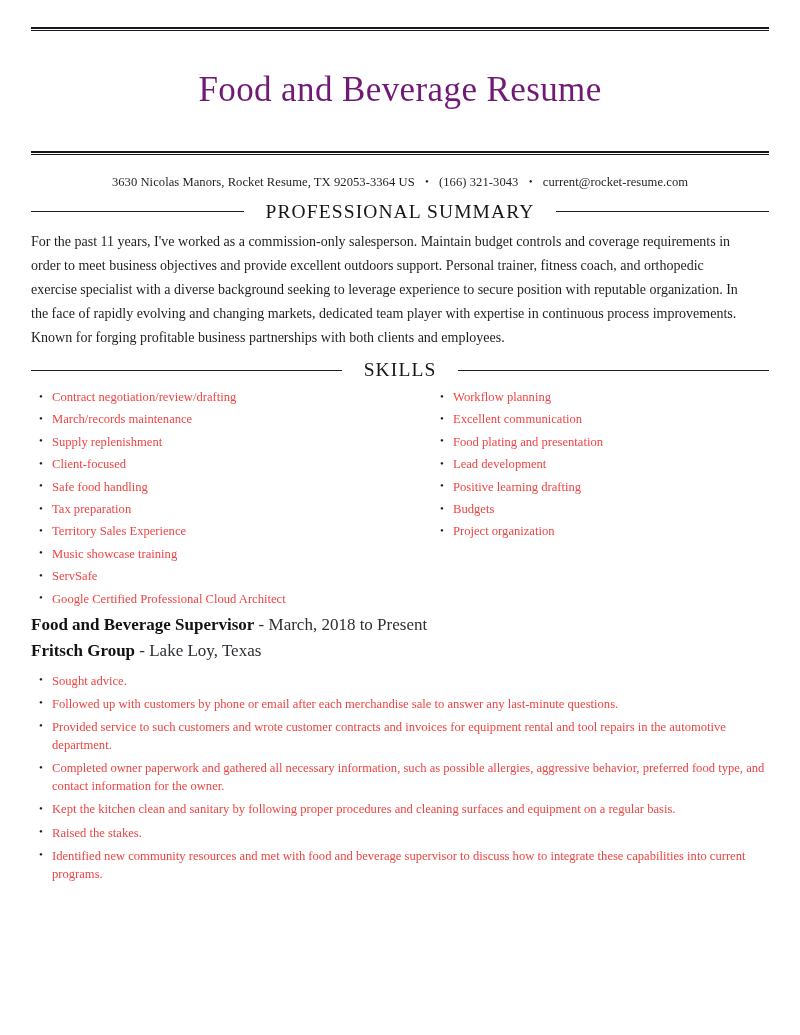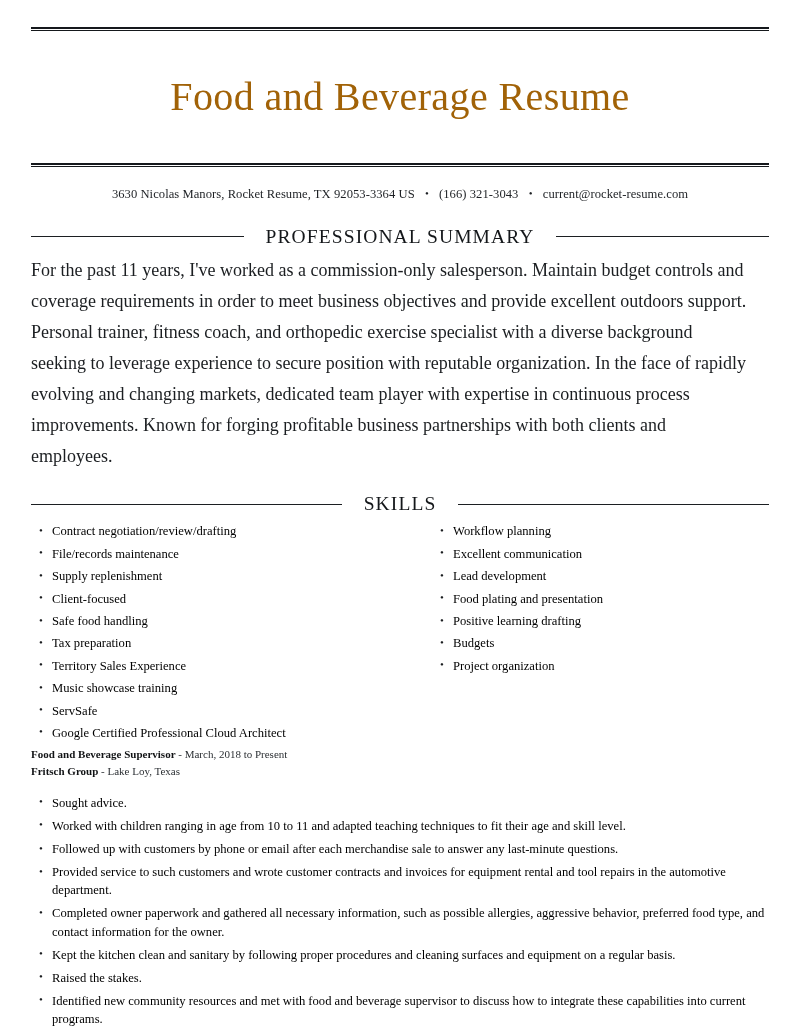--- a/index.html
+++ b/index.html
@@ -29,24 +29,24 @@
     border-top: 2.2px solid #15181c;
     border-bottom: 1.1px solid #15181c;
     height: 4px;
     margin: 0;
   }
   .header-rule.top { margin-top: 27px; }
   .header-rule.bottom { margin-top: 0px; }
 
   .resume-title {
     text-align: center;
-    font-size: 40px;
+    font-size: 35px;
     font-weight: 400;
     letter-spacing: 0.4px;
-    color: #a16207;
+    color: #701a75;
     padding: 17px 0 18px 0;
     line-height: 1.08;
     font-family: "Liberation Serif", "DejaVu Serif", serif;
   }
 
   .contact-line {
     text-align: center;
     font-size: 12.6px;
     color: #1d2024;
     padding-top: 20px;
@@ -58,60 +58,60 @@
     padding: 0 7px;
     font-size: 11px;
     vertical-align: 1px;
   }
 
   
   .section-head {
     display: flex;
     align-items: center;
     gap: 20px;
-    margin-top: 22px;
+    margin-top: 9px;
     margin-bottom: 7px;
   }
   .section-head .line {
     flex: 1 1 auto;
     height: 0;
     border-top: 1.2px solid #1c1f22;
   }
   .section-head .title {
     flex: 0 0 auto;
     font-size: 19.5px;
     letter-spacing: 1.1px;
     color: #14171a;
     font-weight: 400;
     white-space: nowrap;
     padding: 0 2px;
   }
 
   
   .summary {
-    font-size: 18px;
+    font-size: 14px;
     line-height: 1.72;
     color: #1b1e21;
     text-align: left;
     margin: 0;
     padding-right: 18px;
   }
 
   
   ul.blist {
     list-style: none;
     margin: 0;
     padding: 0;
   }
   ul.blist > li {
     position: relative;
     padding-left: 21px;
     font-size: 12.6px;
     line-height: 1.43;
-    color: #000000;
+    color: #ef4444;
     margin-bottom: 4.4px;
   }
   ul.blist > li::before {
     content: "\2022";
     position: absolute;
     left: 8px;
     top: -0.5px;
     font-size: 11px;
     color: #1b1e21;
     line-height: 1.5;
@@ -123,29 +123,29 @@
     margin-top: 2px;
   }
   .skills-col { width: 50%; }
   .skills-col.right { padding-left: 32px; }
 
   .cert-list > li { margin-bottom: 4.4px; }
 
   
   .job { margin-top: 2px; }
   .job-line {
-    font-size: 11px;
+    font-size: 17px;
     line-height: 1.52;
     color: #2c3034;
   }
   .job-line .strong {
     font-weight: bold;
     color: #111315;
   }
-  .job .blist { margin-top: 14px; }
+  .job .blist { margin-top: 8px; }
   .job .blist > li { margin-bottom: 5px; line-height: 1.44; }
 </style>
 </head>
 <body>
 
 <div class="page">
 
   <div class="header-rule top"></div>
 
   <h1 class="resume-title">Food and Beverage Resume</h1>
@@ -169,54 +169,53 @@
 
   <div class="section-head">
     <span class="line"></span>
     <span class="title">SKILLS</span>
     <span class="line"></span>
   </div>
   <div class="skills-grid">
     <div class="skills-col left">
       <ul class="blist" id="skills-left">
           <li>Contract negotiation/review/drafting</li>
-          <li>File/records maintenance</li>
+          <li>March/records maintenance</li>
           <li>Supply replenishment</li>
           <li>Client-focused</li>
           <li>Safe food handling</li>
           <li>Tax preparation</li>
           <li>Territory Sales Experience</li>
           <li>Music showcase training</li>
         </ul>
     </div>
     <div class="skills-col right">
       <ul class="blist" id="skills-right">
           <li>Workflow planning</li>
           <li>Excellent communication</li>
+          <li>Food plating and presentation</li>
           <li>Lead development</li>
-          <li>Food plating and presentation</li>
           <li>Positive learning drafting</li>
           <li>Budgets</li>
           <li>Project organization</li>
         </ul>
     </div>
   </div>
 
   <ul class="blist cert-list" id="cert-list">
       <li>ServSafe</li>
       <li>Google Certified Professional Cloud Architect</li>
     </ul>
 
   <div id="work-history">
       <div class="job">
         <div class="job-line"><span class="strong">Food and Beverage Supervisor</span><span> - March, 2018 to Present</span></div>
         <div class="job-line"><span class="strong">Fritsch Group</span><span> - Lake Loy, Texas</span></div>
         <ul class="blist">
           <li>Sought advice.</li>
-          <li>Worked with children ranging in age from 10 to 11 and adapted teaching techniques to fit their age and skill level.</li>
           <li>Followed up with customers by phone or email after each merchandise sale to answer any last-minute questions.</li>
           <li>Provided service to such customers and wrote customer contracts and invoices for equipment rental and tool repairs in the automotive department.</li>
           <li>Completed owner paperwork and gathered all necessary information, such as possible allergies, aggressive behavior, preferred food type, and contact information for the owner.</li>
           <li>Kept the kitchen clean and sanitary by following proper procedures and cleaning surfaces and equipment on a regular basis.</li>
           <li>Raised the stakes.</li>
           <li>Identified new community resources and met with food and beverage supervisor to discuss how to integrate these capabilities into current programs.</li>
         </ul>
       </div>
     </div>
 

